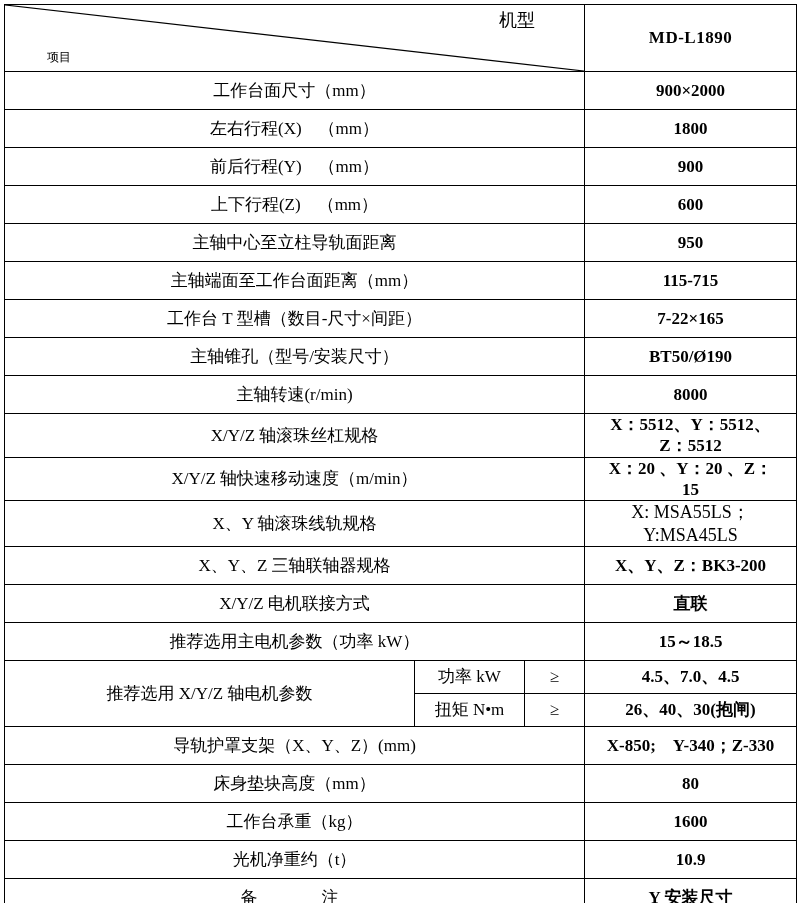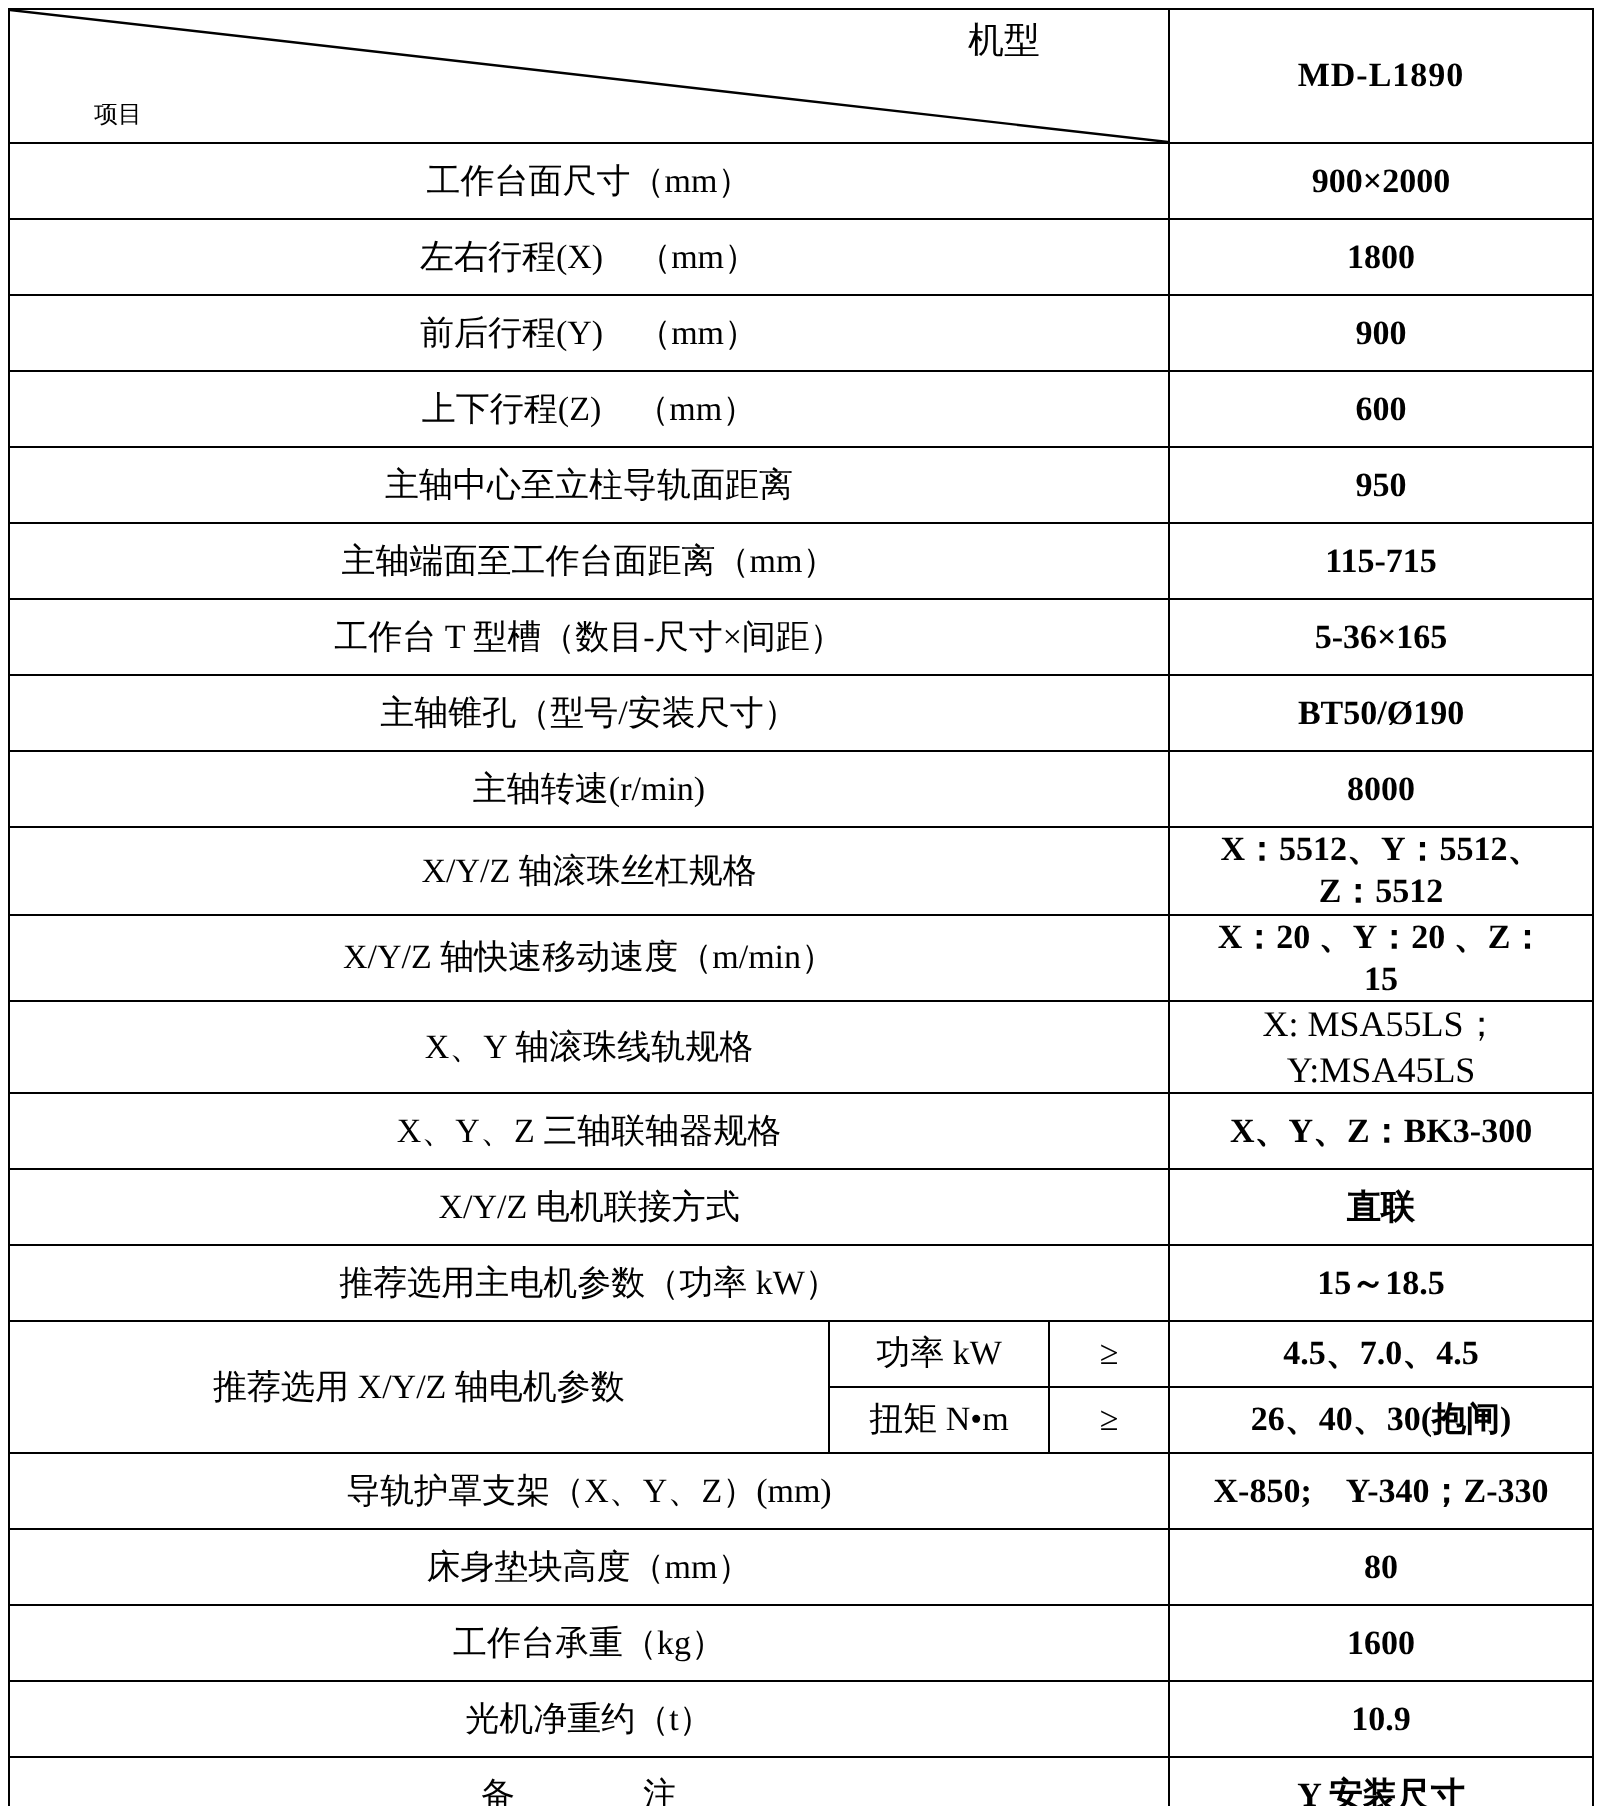--- a/index.html
+++ b/index.html
@@ -43,21 +43,21 @@
   .corner-cell .diag {
     position: absolute;
     inset: 0;
     width: 100%;
     height: 100%;
     display: block;
   }
   .corner-cell .corner-top {
     position: absolute;
     top: 4px;
-    right: 64px;
+    right: 49px;
     font-size: 18px;
   }
   .corner-cell .corner-bottom {
     position: absolute;
     bottom: 6px;
     left: 42px;
     font-size: 12px;
   }
   .model-cell {
     font-weight: bold;
@@ -136,21 +136,21 @@
       <tr class="row-h">
         <td class="label-cell" colspan="3">主轴中心至立柱导轨面距离</td>
         <td class="value-cell">950</td>
       </tr>
       <tr class="row-h">
         <td class="label-cell" colspan="3">主轴端面至工作台面距离（mm）</td>
         <td class="value-cell">115-715</td>
       </tr>
       <tr class="row-h">
         <td class="label-cell" colspan="3">工作台 T 型槽（数目-尺寸×间距）</td>
-        <td class="value-cell">5-36×165</td>
+        <td class="value-cell">7-22×165</td>
       </tr>
       <tr class="row-h">
         <td class="label-cell" colspan="3">主轴锥孔（型号/安装尺寸）</td>
         <td class="value-cell">BT50/Ø190</td>
       </tr>
       <tr class="row-h">
         <td class="label-cell" colspan="3">主轴转速(r/min)</td>
         <td class="value-cell">8000</td>
       </tr>
       <tr class="row-h">
@@ -160,21 +160,21 @@
       <tr class="row-h">
         <td class="label-cell" colspan="3">X/Y/Z 轴快速移动速度（m/min）</td>
         <td class="value-cell">X：20 、Y：20 、Z：15</td>
       </tr>
       <tr class="row-h">
         <td class="label-cell" colspan="3">X、Y 轴滚珠线轨规格</td>
         <td class="value-cell plain">X: MSA55LS；Y:MSA45LS</td>
       </tr>
       <tr class="row-h">
         <td class="label-cell" colspan="3">X、Y、Z 三轴联轴器规格</td>
-        <td class="value-cell">X、Y、Z：BK3-300</td>
+        <td class="value-cell">X、Y、Z：BK3-200</td>
       </tr>
       <tr class="row-h">
         <td class="label-cell" colspan="3">X/Y/Z 电机联接方式</td>
         <td class="value-cell">直联</td>
       </tr>
       <tr class="row-h">
         <td class="label-cell" colspan="3">推荐选用主电机参数（功率 kW）</td>
         <td class="value-cell">15～18.5</td>
       </tr>
 

